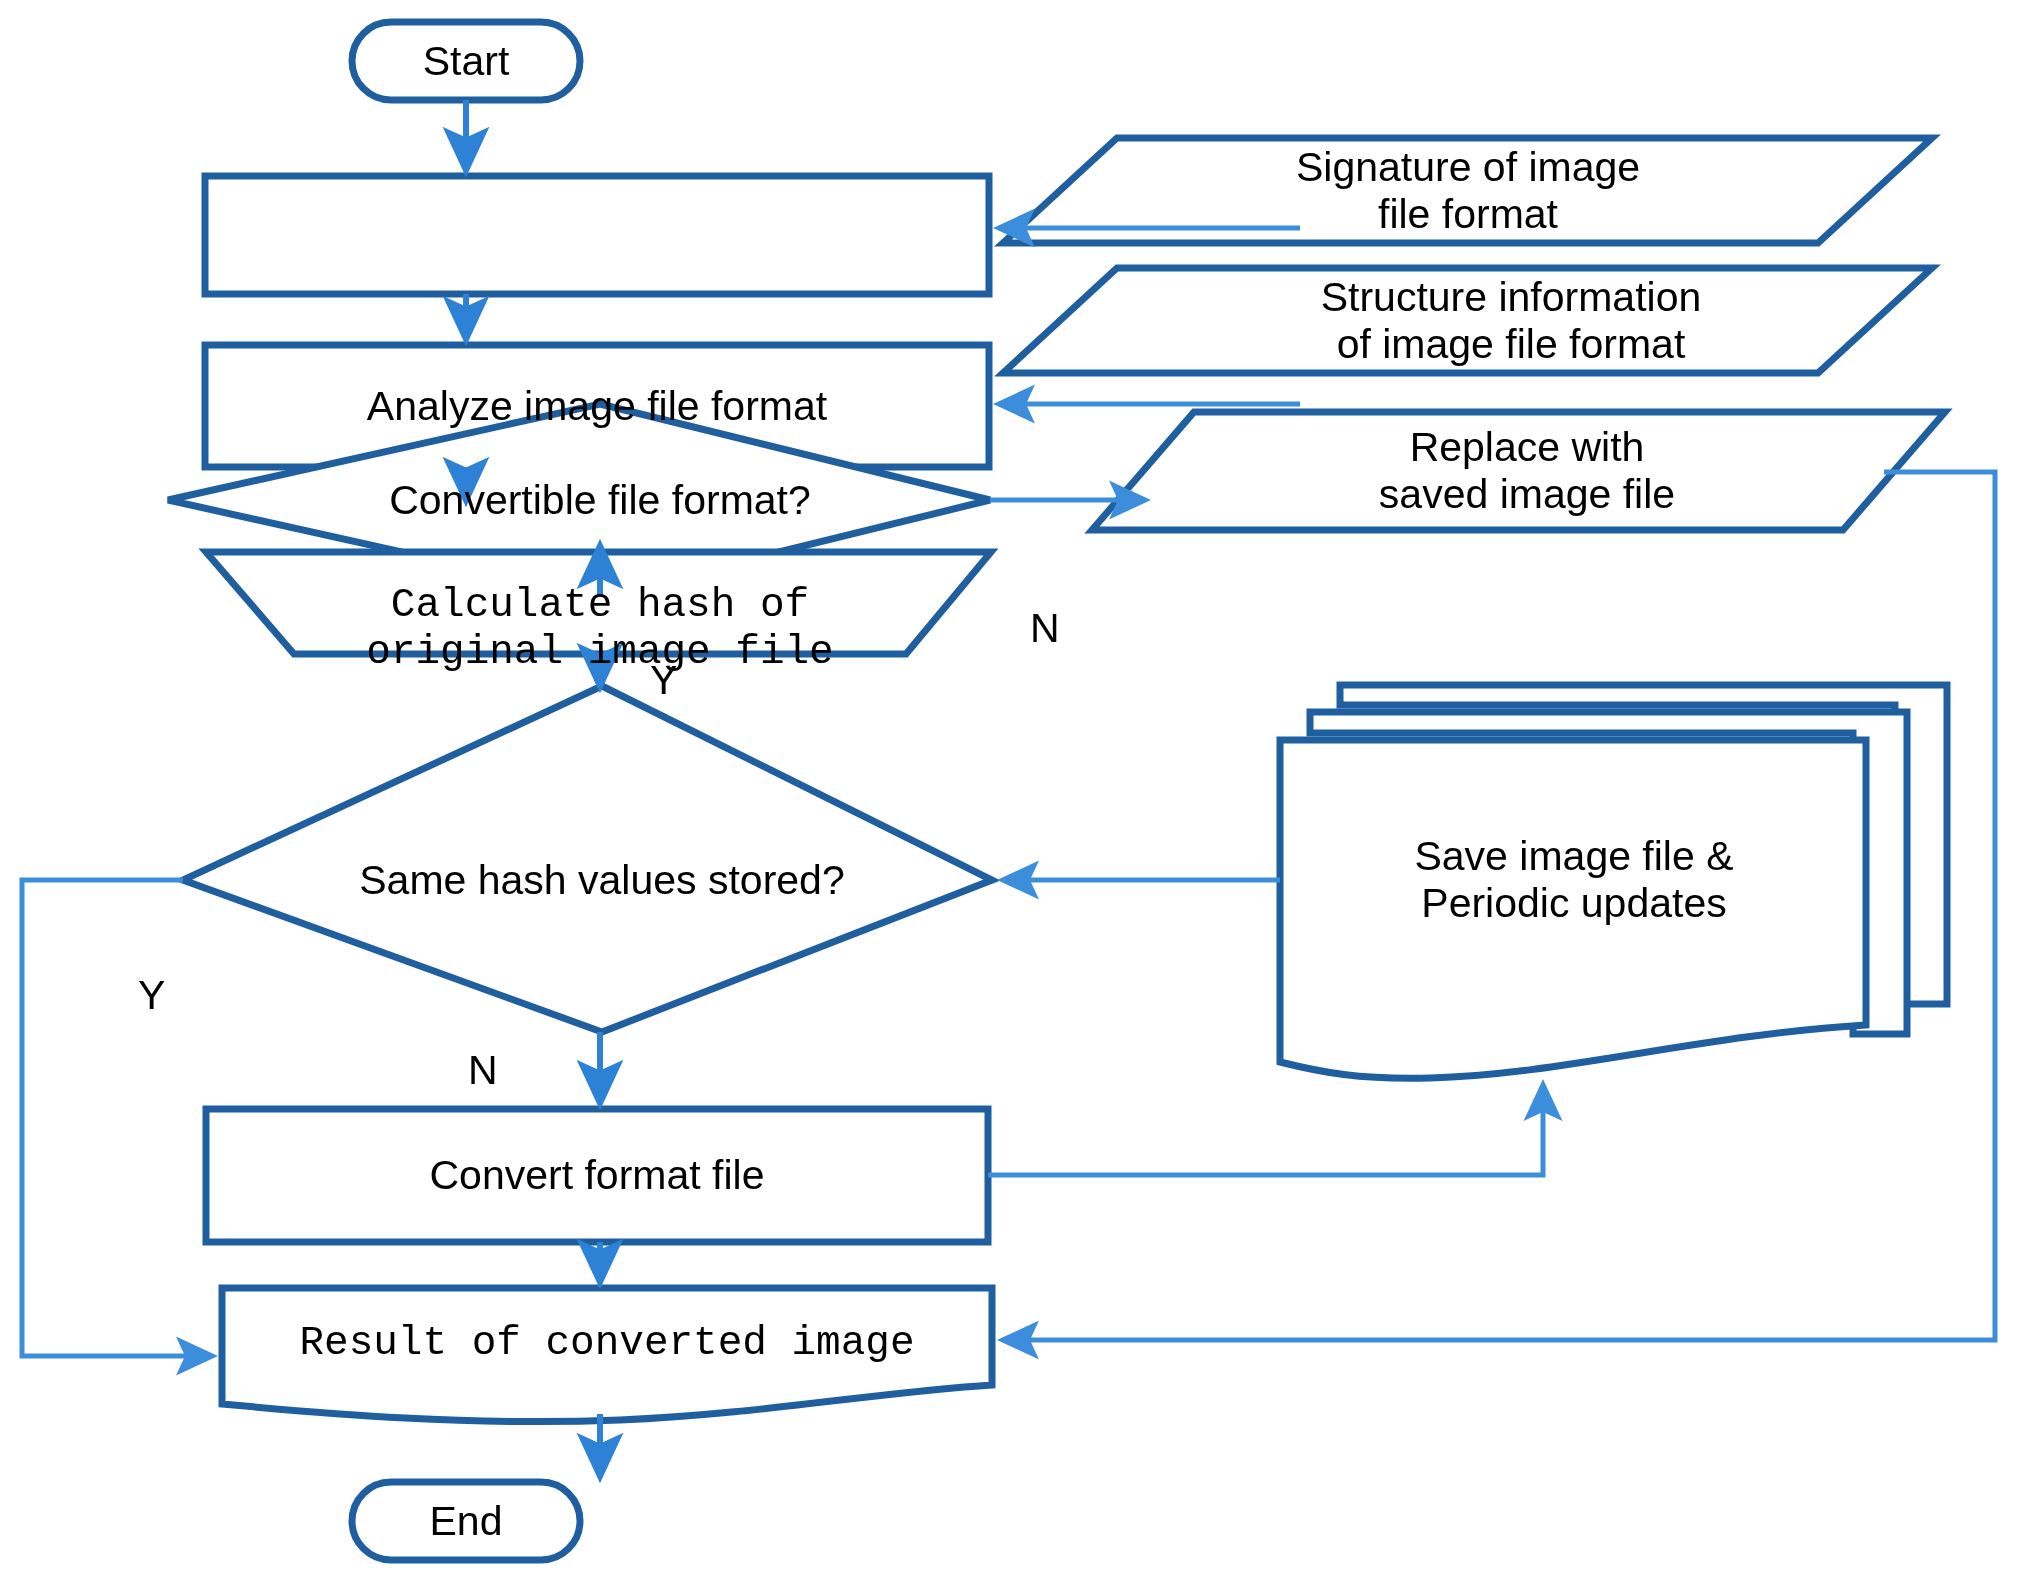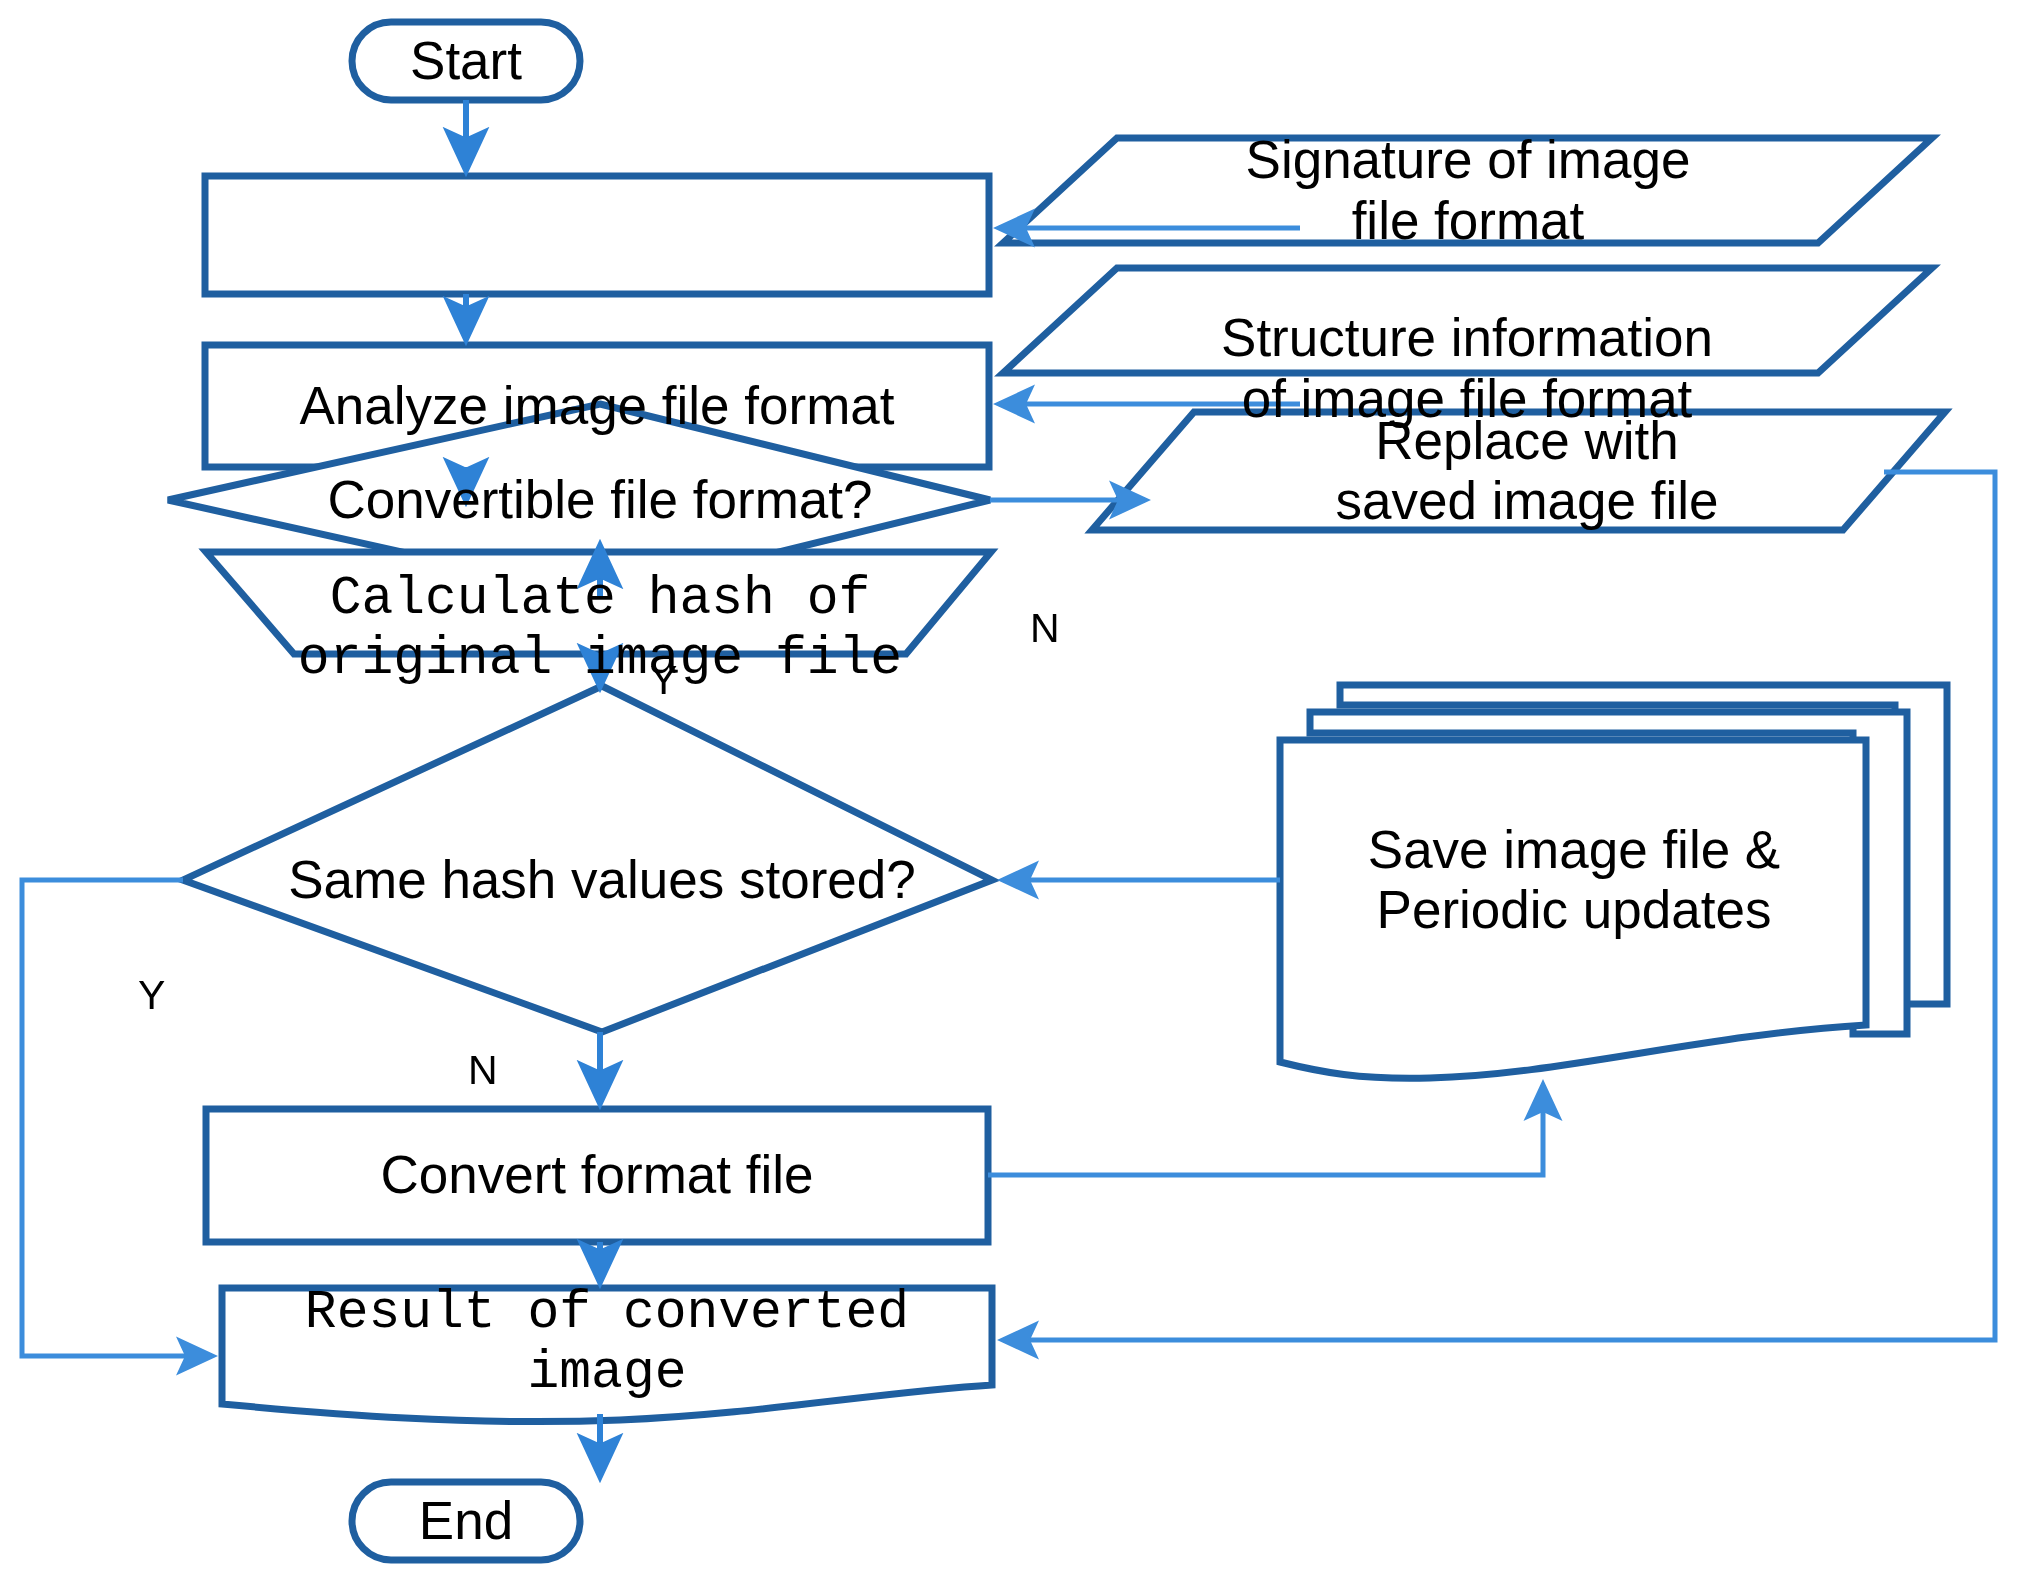--- a/index.html
+++ b/index.html
@@ -5,21 +5,21 @@
   html,body{margin:0;padding:0;background:#ffffff;}
   body{font-family:"Liberation Sans","DejaVu Sans",sans-serif;}
   #stage{position:relative;width:2027px;height:1580px;background:#ffffff;overflow:hidden;}
   #flow{position:absolute;left:0;top:0;width:2027px;height:1580px;}
   .nodetext{
     position:absolute;
     display:flex;align-items:center;justify-content:center;
     text-align:center;
     color:#000000;
     font-family:"Liberation Sans","DejaVu Sans",sans-serif;
-    font-size:53px;
+    font-size:41px;
     line-height:1.14;
     white-space:pre-line;
     pointer-events:none;
   }
   .edgelabel{
     position:absolute;
     color:#000000;
     font-family:"Liberation Sans","DejaVu Sans",sans-serif;
     font-size:41px;
     line-height:1;
@@ -113,21 +113,21 @@
   </svg>
 
   <div class="nodetext" style="left:352px;top:22px;width:228px;height:78px;">Start</div>
 
 
   <div class="nodetext" style="left:205px;top:345px;width:784px;height:122px;">Analyze image file format</div>
 
   <div class="nodetext" style="left:1063px;top:138px;width:810px;height:105px;">Signature of image
 file format</div>
 
-  <div class="nodetext" style="left:1032px;top:268px;width:870px;height:105px;margin-top:48px;">Structure information
+  <div class="nodetext" style="left:1076px;top:268px;width:870px;height:105px;">Structure information
 of image file format</div>
 
   <div class="nodetext" style="left:238px;top:460px;width:724px;height:80px;">Convertible file format?</div>
 
   <div class="nodetext" style="left:1152px;top:412px;width:750px;height:118px;">Replace with
 saved image file</div>
 
   <div class="nodetext" style="left:294px;top:574px;width:612px;height:110px;font-family:Liberation Mono, monospace;">Calculate hash of
 original image file</div>
 

